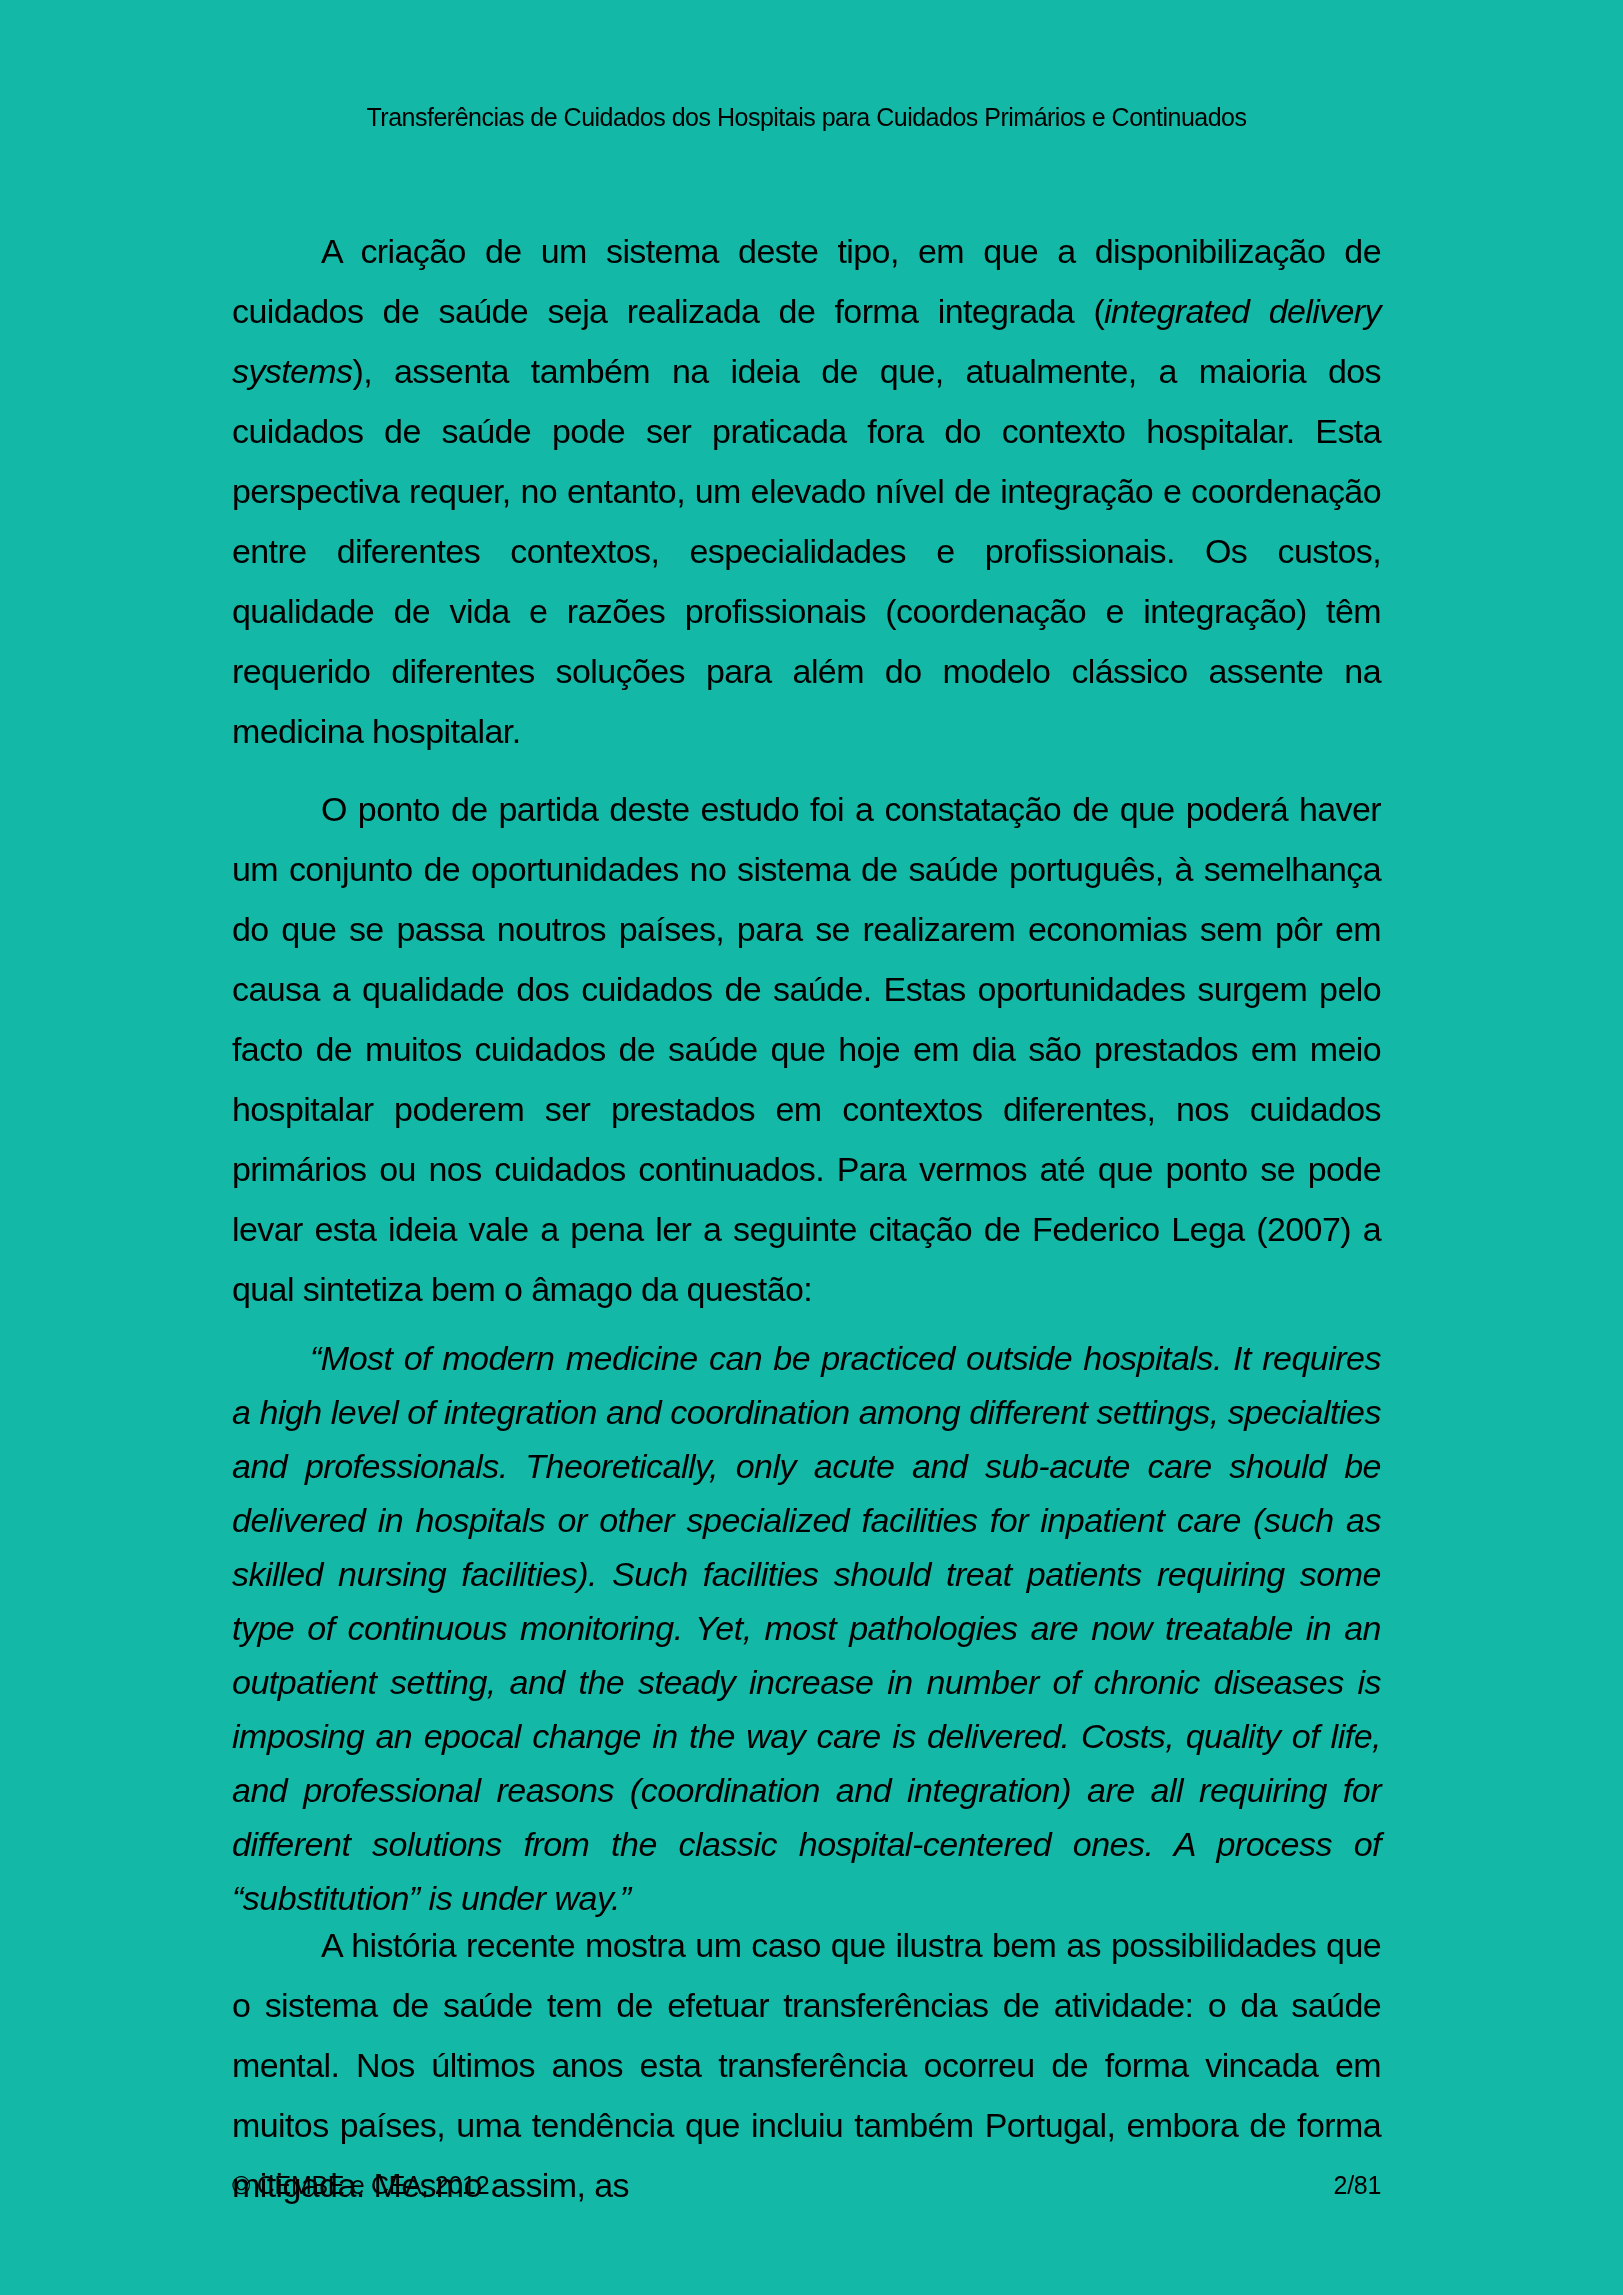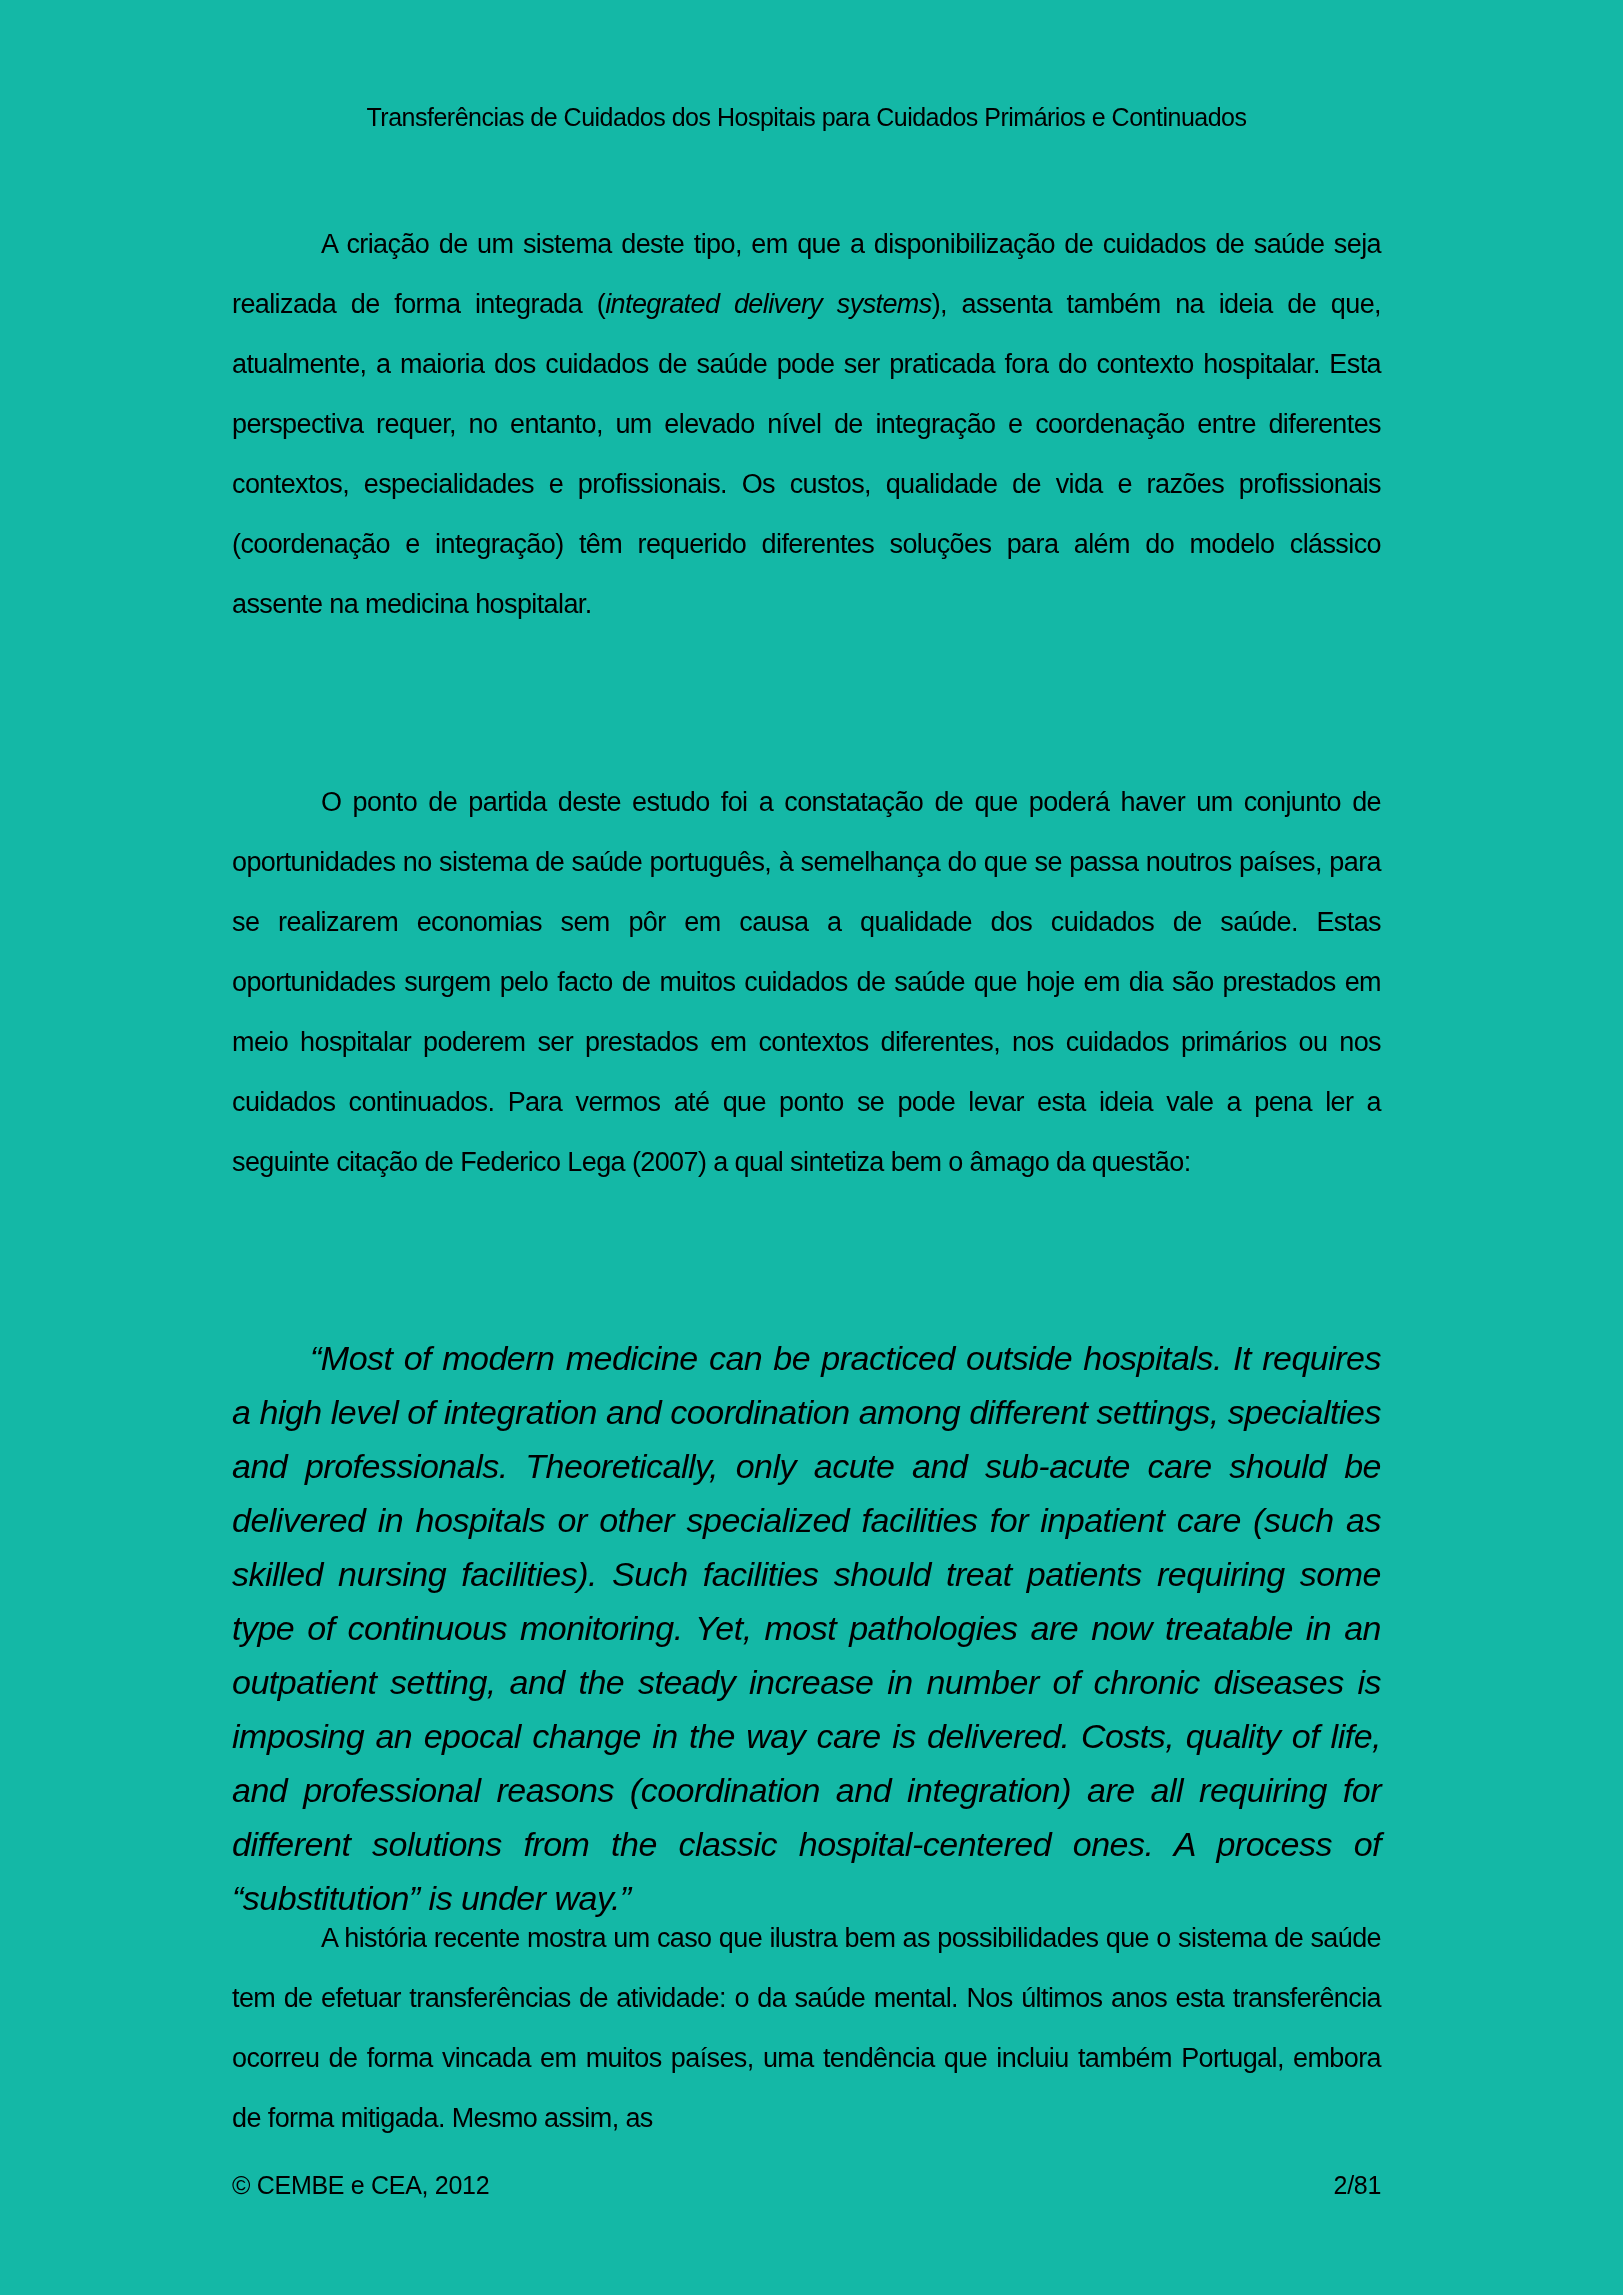--- a/index.html
+++ b/index.html
@@ -24,21 +24,21 @@
     text-align: center;
     font-size: 25px;
     letter-spacing: -0.5px;
     white-space: nowrap;
     color: #000000;
   }
   .body-para {
     position: absolute;
     left: 232px;
     width: 1149px;
-    font-size: 27px;
+    font-size: 34px;
     letter-spacing: -0.6px;
     line-height: 60px;
     text-align: justify;
     text-indent: 89px;
     color: #000000;
   }
   .para-1 { top: 187px; }
   .para-2 { top: 745px; }
   .para-3 { top: 1881px; }
   .quote-para {

